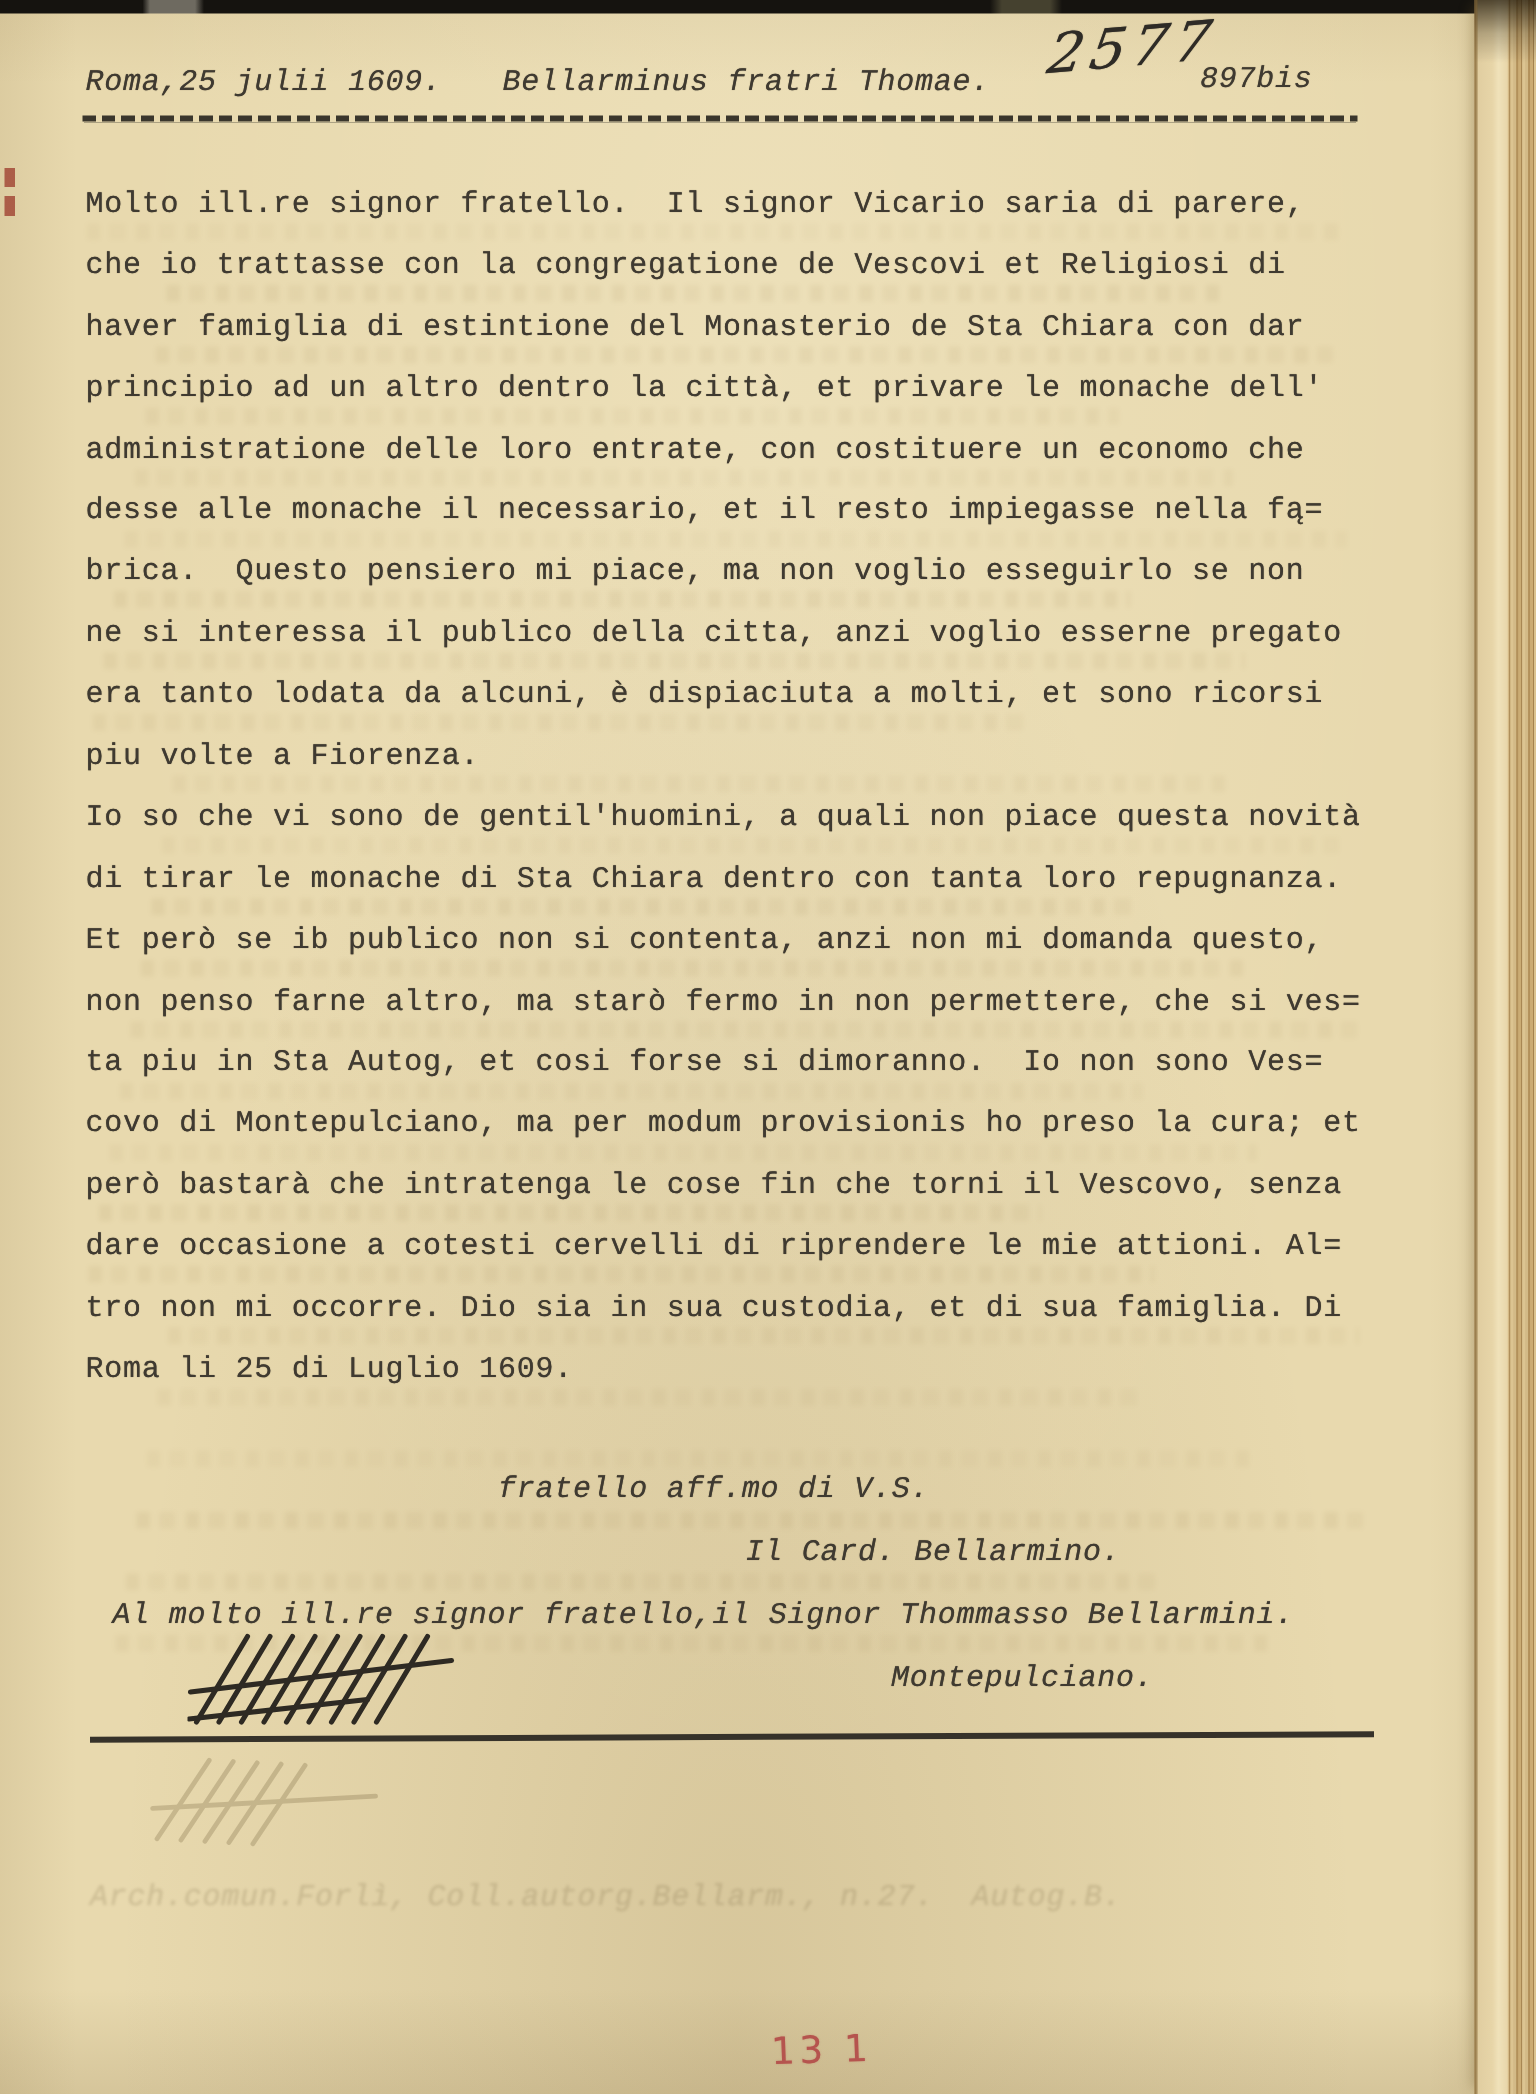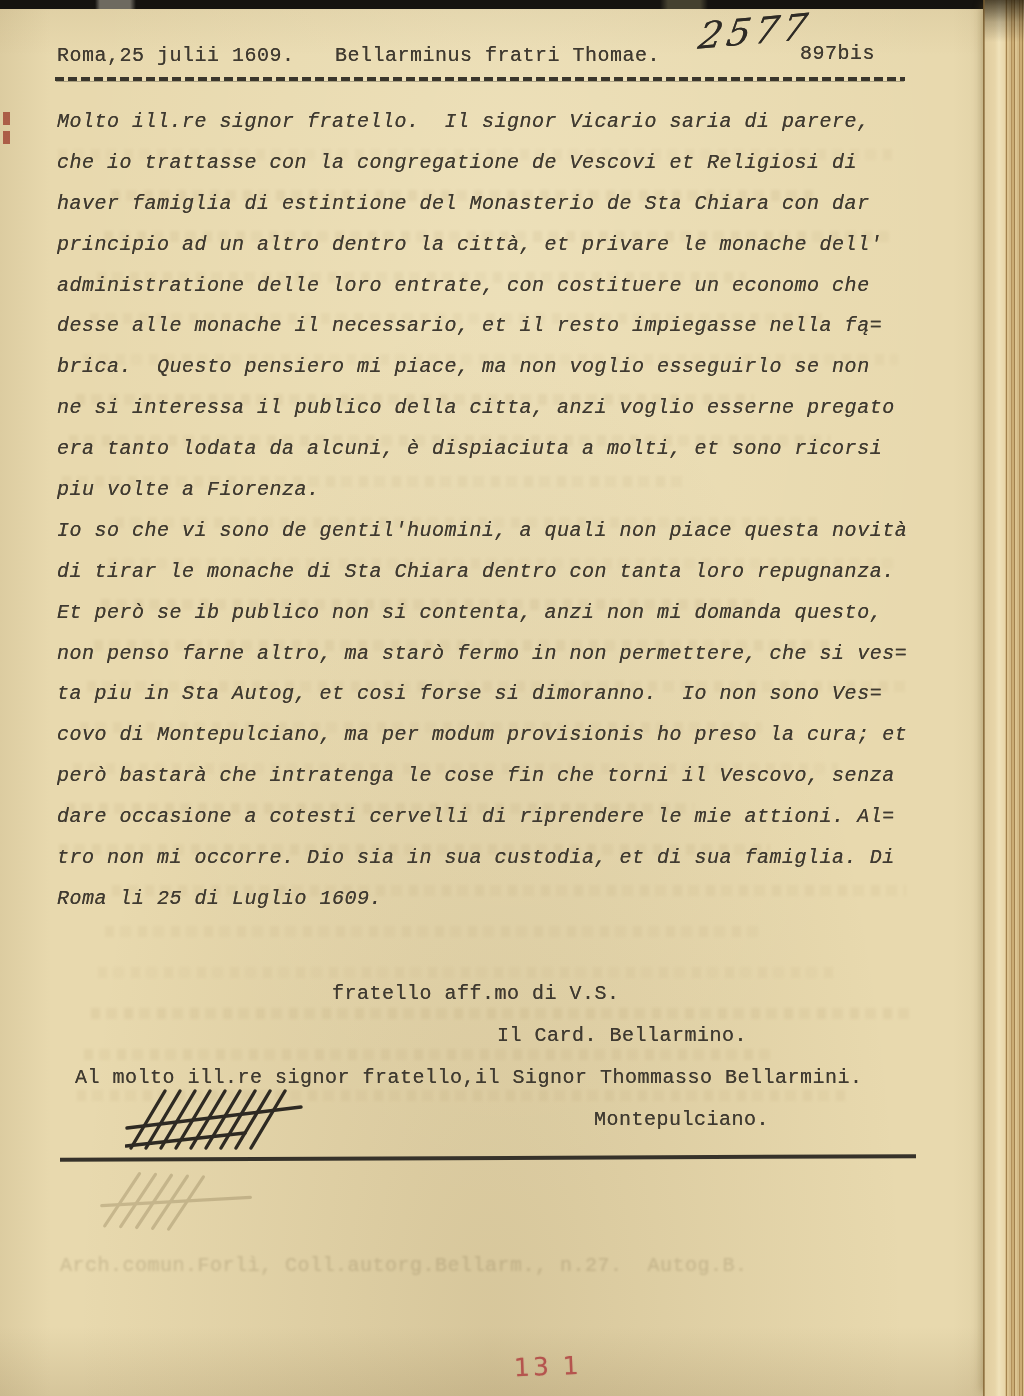--- a/index.html
+++ b/index.html
@@ -24,35 +24,35 @@
       linear-gradient(180deg, rgba(30,22,8,.75), rgba(30,22,8,.25) 22px, transparent 42px),
       linear-gradient(90deg, #e0cda0 0, #e7d5a8 10px, #f0e2ba 14px, #e8d6a9 20px, transparent 21px),
       repeating-linear-gradient(90deg,#d3ba87 0 2px,#b2905a 2px 3px,#cbac74 3px 5px,#a3824e 5px 6px,#dcc491 6px 8px);
     border-left:2px solid rgba(125,98,52,.55);
     box-shadow:-6px 0 8px -4px rgba(110,85,40,.35);
   }
   .left-mark{
     position:absolute;left:3px;top:112px;width:7px;height:36px;opacity:.85;
     background:repeating-linear-gradient(180deg,#a34a38 0 13px,transparent 13px 19px);
   }
-  .tw{white-space:pre;font-size:20px;letter-spacing:.5px;text-shadow:0 0 .5px rgba(58,50,38,.85);}
+  .tw{white-space:pre;font-size:20px;letter-spacing:.5px;text-shadow:0 0 .5px rgba(58,50,38,.85);font-style:italic;}
   .header-date{position:absolute;left:57px;top:44px;}
   .header-title{position:absolute;left:335px;top:44px;}
   .header-num{position:absolute;left:800px;top:42px;}
   .handnum{
     position:absolute;left:700px;top:10px;font-family:"DejaVu Serif",serif;
     font-style:italic;font-size:37px;color:#2e2b26;letter-spacing:4px;
     transform:skewX(-14deg) rotate(-5deg);text-shadow:0 0 .6px rgba(40,36,30,.8);
   }
   .dashed-rule{
     position:absolute;left:55px;top:77px;width:850px;height:4px;
     background:repeating-linear-gradient(90deg,#3a362c 0 9px,transparent 9px 13px);
     box-shadow:0 2px 0 -1px rgba(58,54,44,.35);
   }
-  .body-text{position:absolute;left:57px;top:110px;width:900px;font-style:italic;}
+  .body-text{position:absolute;left:57px;top:125px;width:900px;}
   .tline{height:40.9px;white-space:pre;font-size:20px;letter-spacing:.5px;text-shadow:0 0 .5px rgba(58,50,38,.85);}
   .closing{position:absolute;left:332px;top:982px;}
   .signature{position:absolute;left:497px;top:1024px;}
   .address{position:absolute;left:75px;top:1066px;}
   .place{position:absolute;left:594px;top:1108px;}
   .hatch{position:absolute;left:125px;top:1084px;}
   .hatch-ghost{position:absolute;left:100px;top:1168px;opacity:.26;transform:rotate(3deg);}
   .hrule{
     position:absolute;left:60px;top:1156px;width:856px;height:4px;background:#36322a;
     transform:rotate(-.25deg);box-shadow:0 2px 3px -2px rgba(54,50,42,.6);

